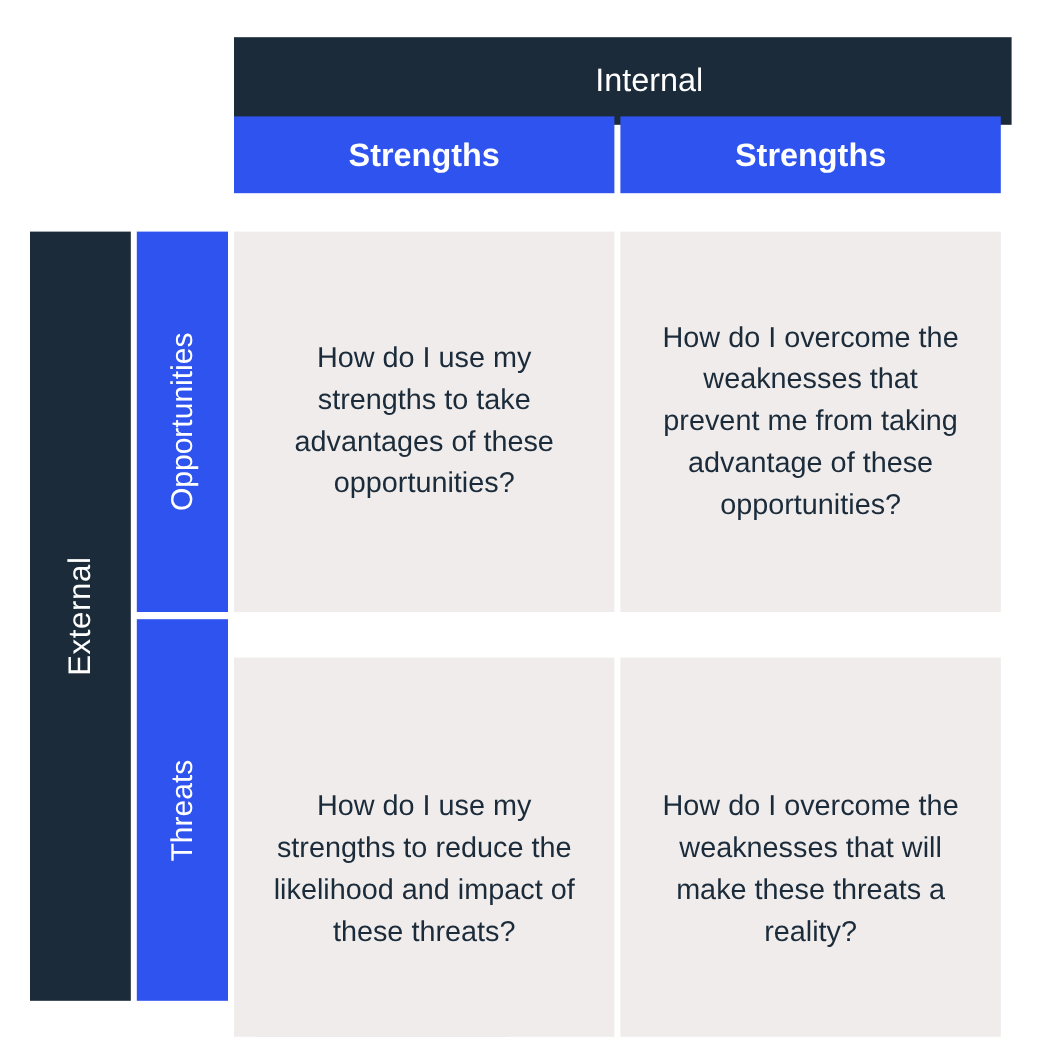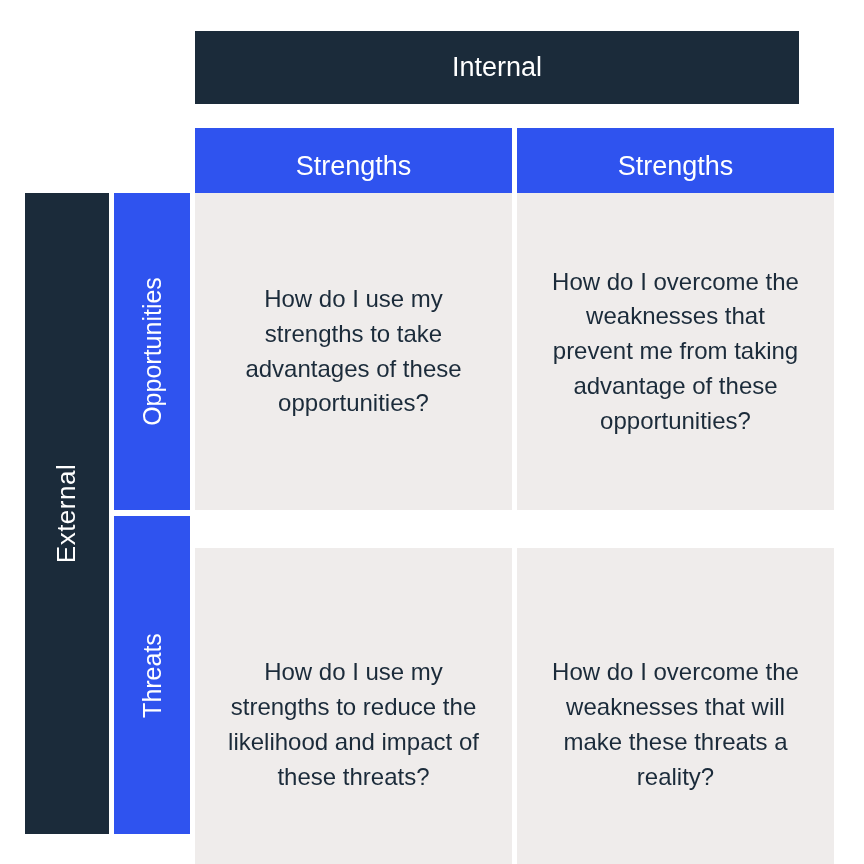--- a/index.html
+++ b/index.html
@@ -47,33 +47,35 @@
     left: 195px;
     top: 31px;
     width: 604px;
     height: 73px;
     background: #1b2b3a;
     display: flex;
     align-items: center;
     justify-content: center;
     color: #ffffff;
     font-size: 27px;
+    padding-left: 44px;
   }
 
   
   .col-head {
     position: absolute;
-    top: 128px;
-    height: 76px;
+    top: 97px;
+    height: 64px;
     background: #2f53ef;
     color: #ffffff;
     display: flex;
     align-items: center;
     justify-content: center;
     font-size: 27px;
+    font-weight: bold;
   }
   .col-head.c0 { left: 195px; width: 317px; }
   .col-head.c1 { left: 517px; width: 317px; }
 
   
   .row-head {
     position: absolute;
     left: 114px;
     width: 76px;
     background: #2f53ef;

